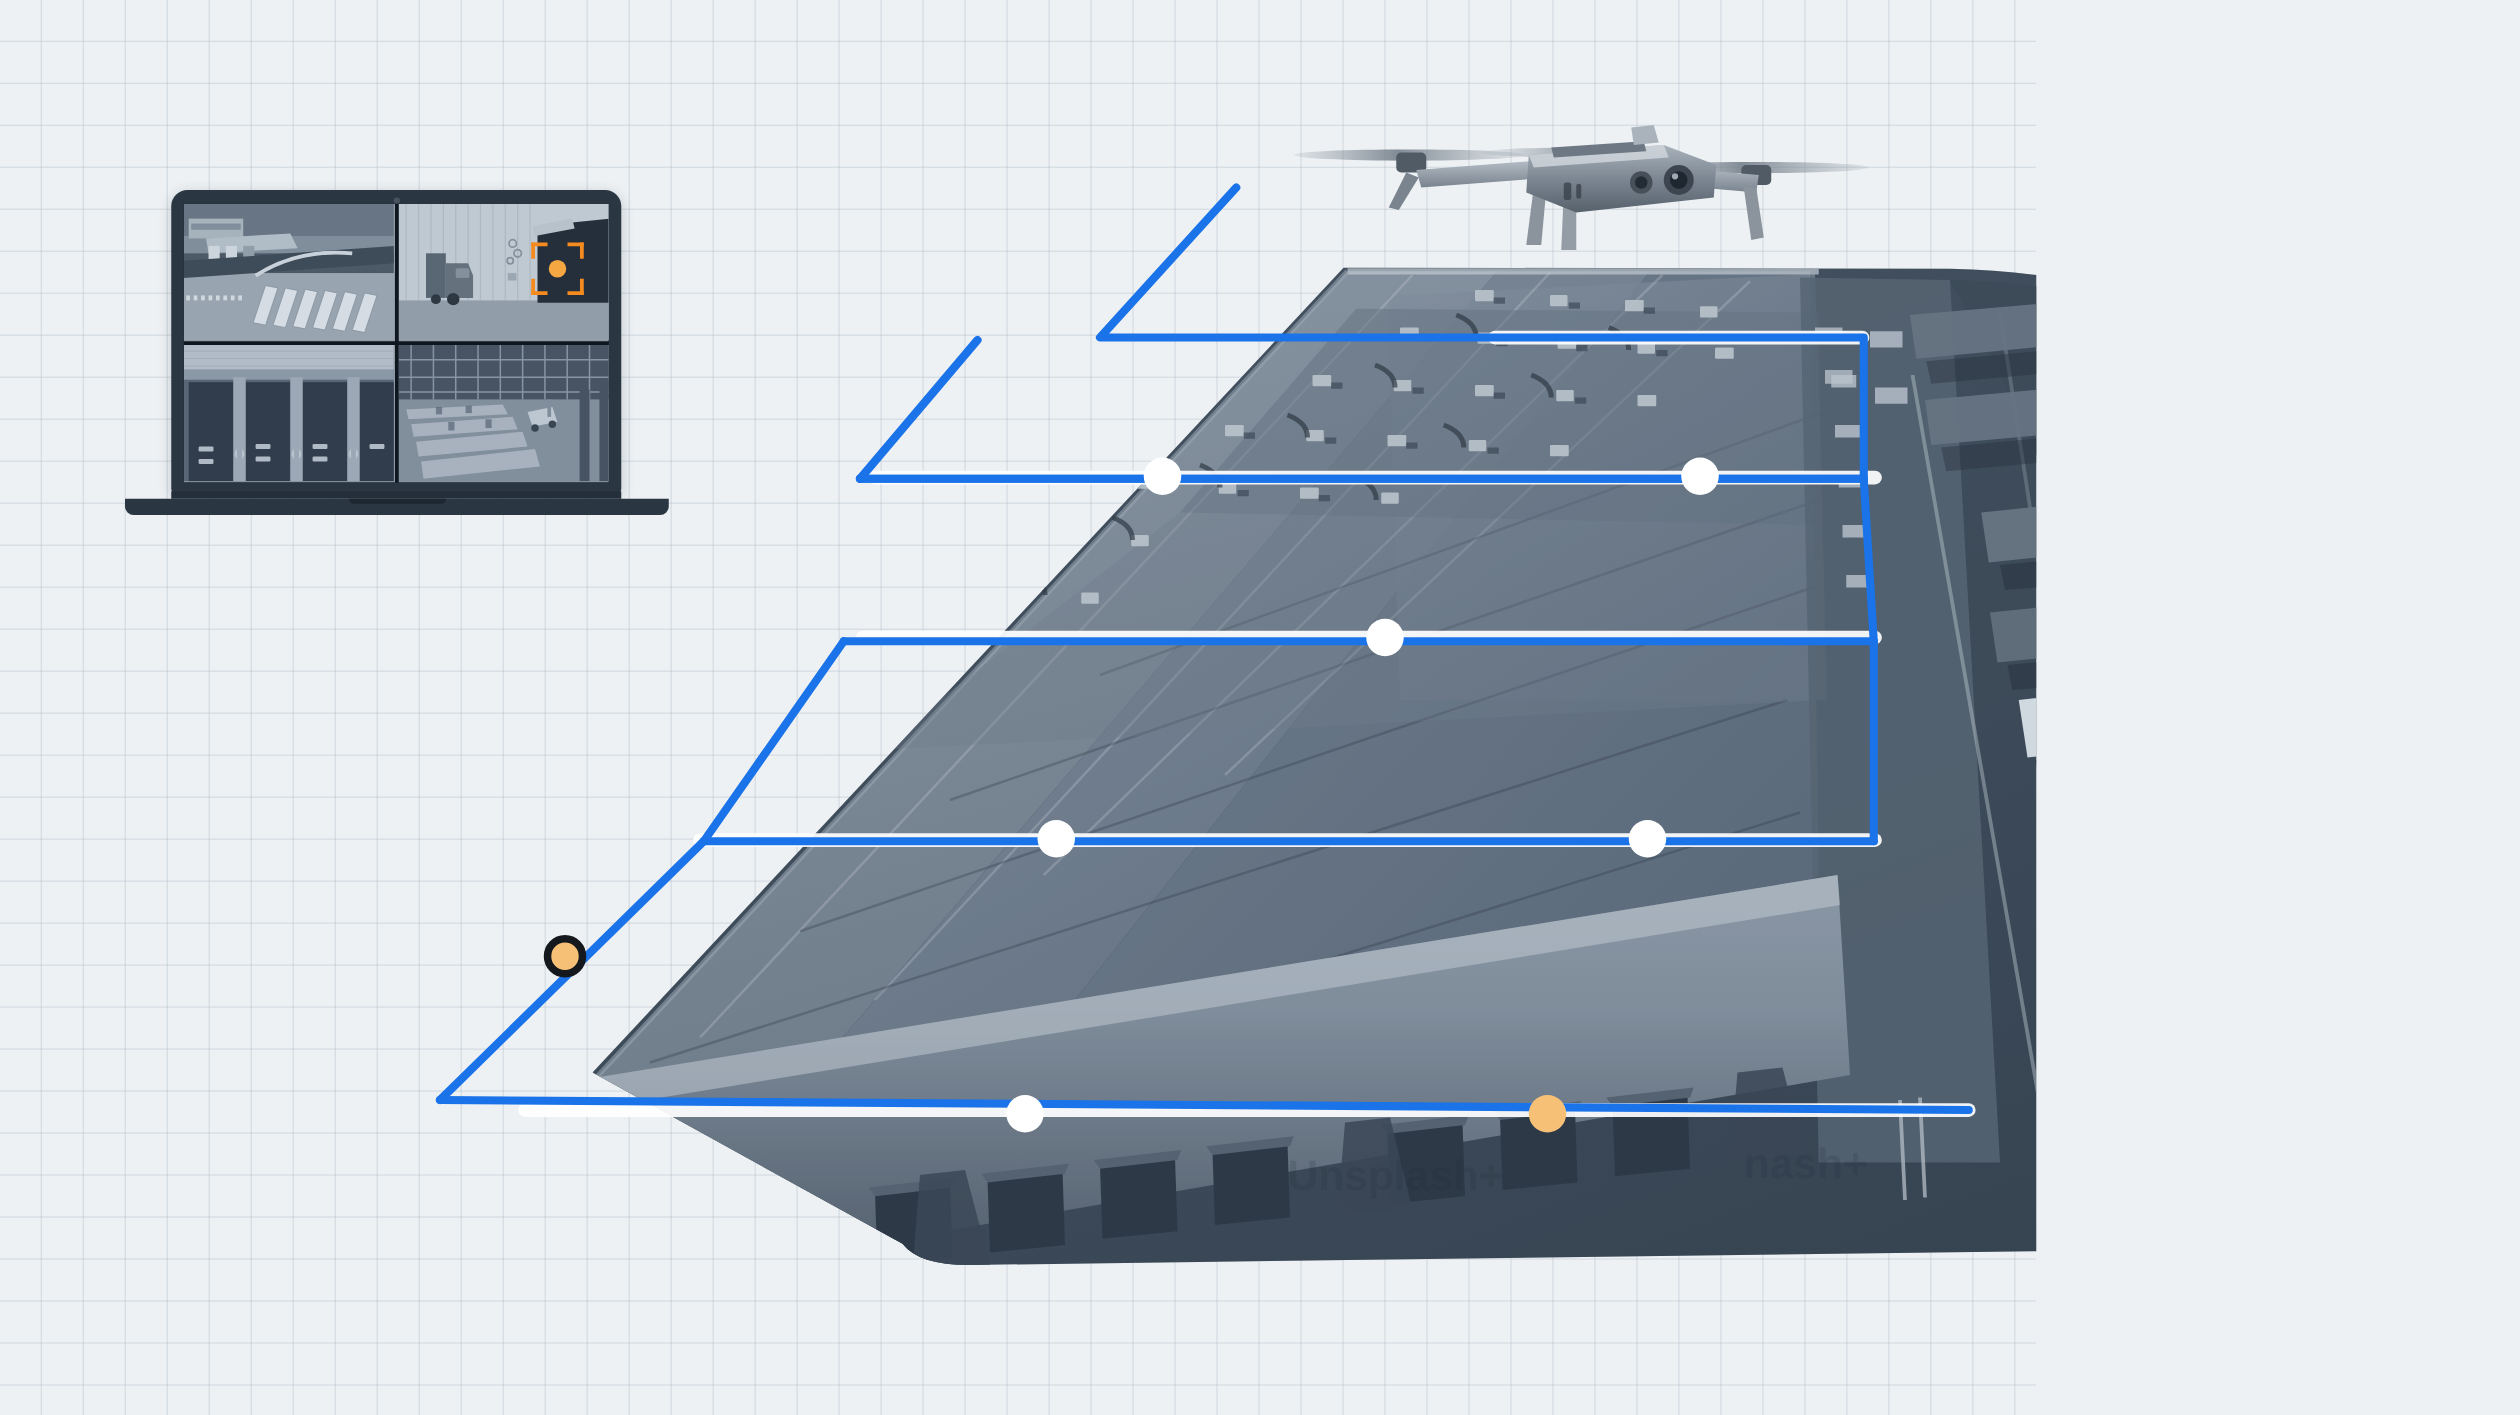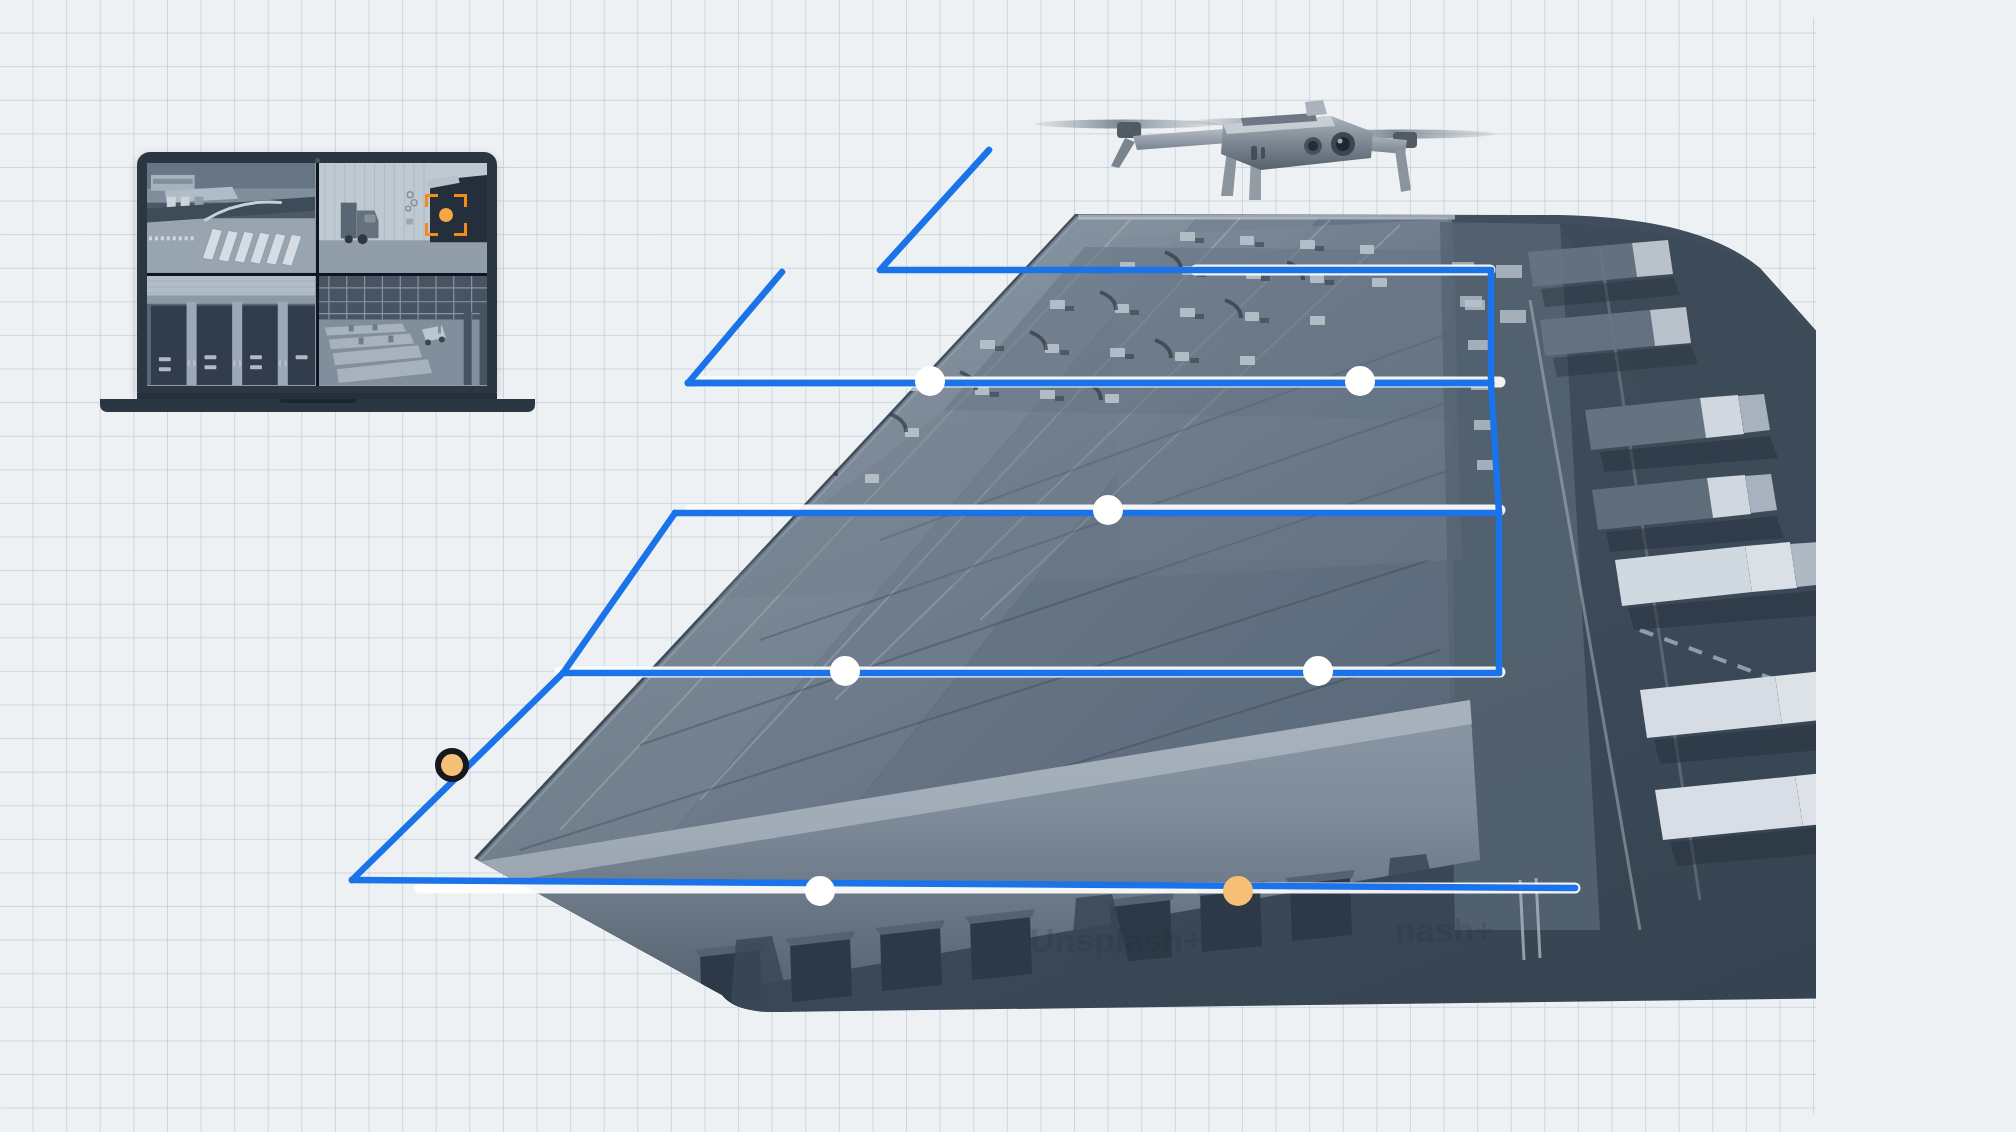--- a/index.html
+++ b/index.html
@@ -4,24 +4,23 @@
 <style>
   * { margin:0; padding:0; box-sizing:border-box; }
   html,body { width:2016px; height:1132px; overflow:hidden; }
   body {
     font-family:"Liberation Sans", sans-serif;
     background:#edf1f4;
     position:relative;
   }
   #stage {
     position:absolute; inset:0;
-    width:1816px; height:1132px;
+    width:1629px; height:1132px;
     overflow:hidden;
     background:#edf1f4;
-    border-radius:30px;
   }
   
   #grid {
     position:absolute; inset:0;
     background-image:
       linear-gradient(to right, rgba(176,188,198,0.50) 1px, transparent 1px),
       linear-gradient(to bottom, rgba(176,188,198,0.50) 1px, transparent 1px);
     background-size:33.6px 33.6px;
     background-position:-1px -1px;
     pointer-events:none;

